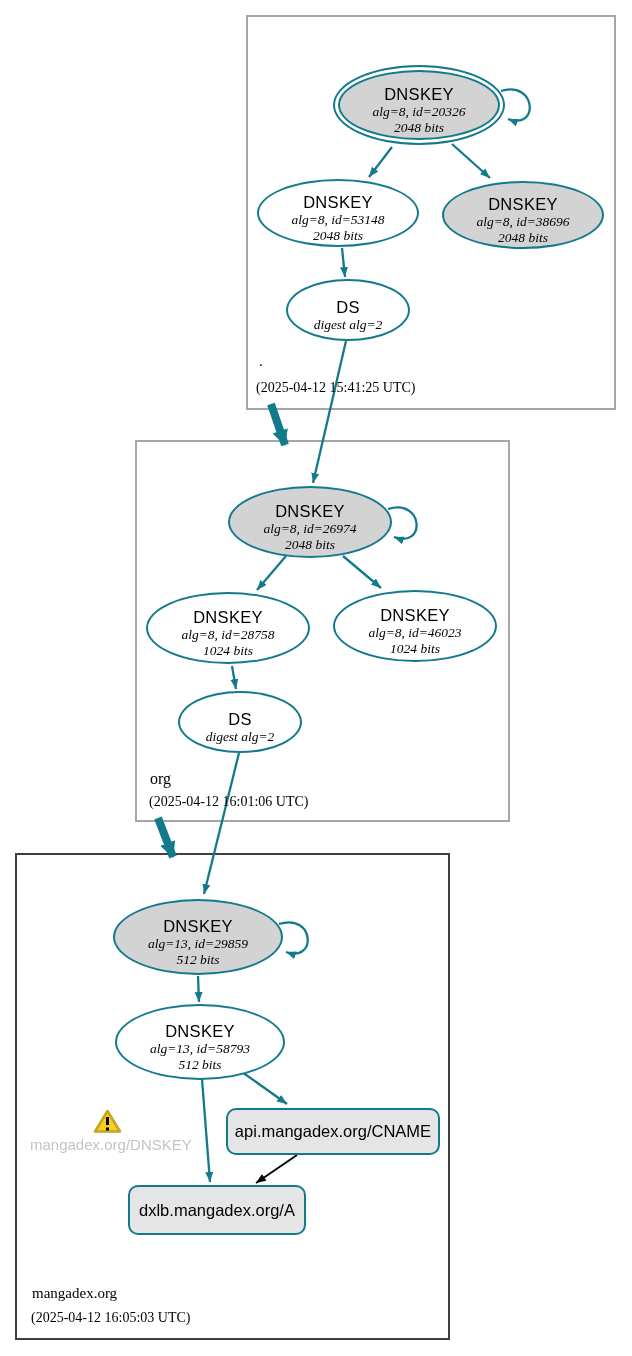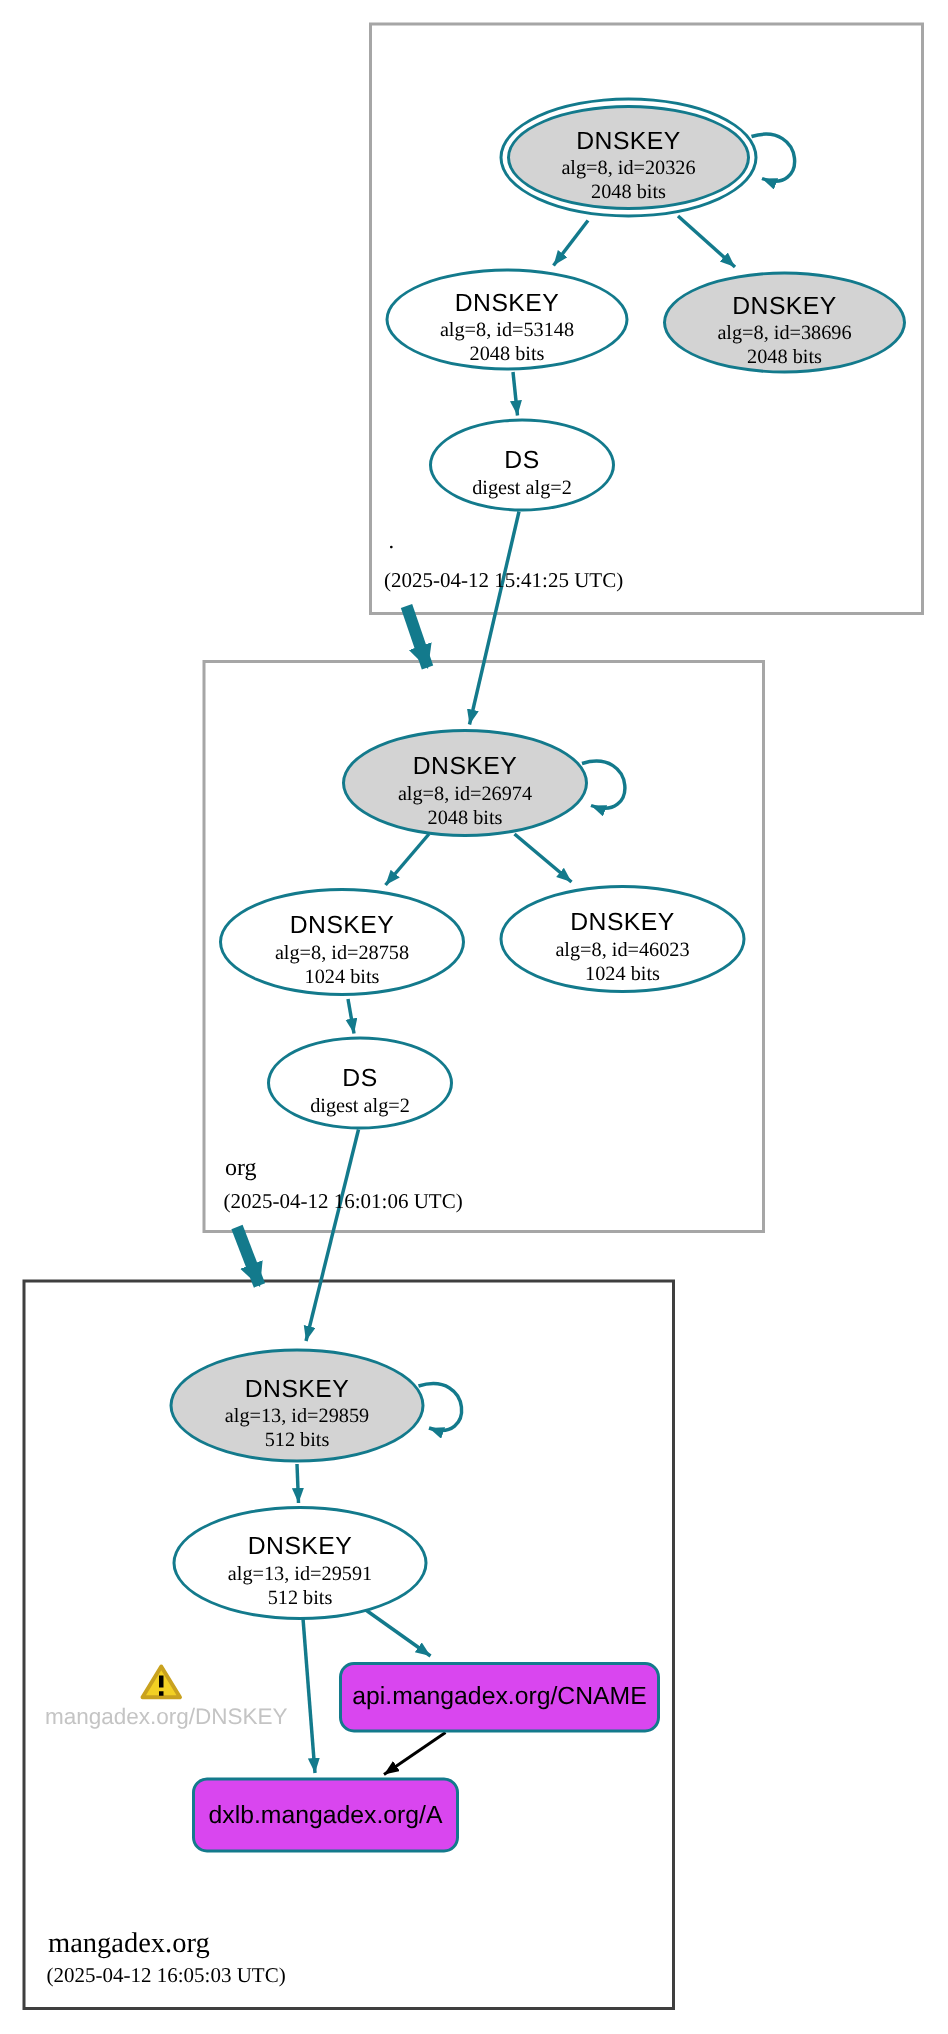--- a/index.html
+++ b/index.html
@@ -10,22 +10,22 @@
   .zone-box.target{border-color:#3f3f3f;}
   
   #edges{position:absolute;left:0;top:0;z-index:2;}
   
   .node{position:absolute;box-sizing:border-box;z-index:3;display:flex;align-items:center;justify-content:center;text-align:center;}
   .ellipse{border:2.5px solid #137a8c;border-radius:50%;background:#ffffff;}
   .ellipse.sep{background:#d3d3d3;}
   .ring{position:absolute;inset:3px;border:2.5px solid #137a8c;border-radius:50%;background:#d3d3d3;}
   .ntext{position:relative;line-height:1.08;margin-top:12px;}
   .ntitle{font-size:16.5px;color:#000;letter-spacing:0.3px;}
-  .ndetail{font-family:"Liberation Serif","DejaVu Serif",serif;font-size:13.5px;color:#000;line-height:1.18;}
-  .rrset{border:2.5px solid #137a8c;border-radius:10px;background:#d946ef;font-size:16.5px;color:#000;}
+  .ndetail{font-family:"Liberation Serif","DejaVu Serif",serif;font-size:13.5px;color:#000;line-height:1.18;font-style:italic;}
+  .rrset{border:2.5px solid #137a8c;border-radius:10px;background:#e5e5e5;font-size:16.5px;color:#000;}
   
   .zlabel{position:absolute;z-index:4;font-family:"Liberation Serif","DejaVu Serif",serif;color:#000;white-space:nowrap;}
   .zname{font-size:16px;}
   .zname-root{font-size:15px;}
   .ztime{font-size:14px;}
   .warn-label{position:absolute;z-index:4;font-size:15px;color:#c4c4c4;white-space:nowrap;text-align:center;}
 </style>
 </head>
 <body>
 
@@ -148,31 +148,31 @@
     <div class="ntext">
       <div class="ntitle">DNSKEY</div>
       <div class="ndetail">alg=13, id=29859</div>
       <div class="ndetail">512 bits</div>
     </div>
   </div>
 
   <div class="node ellipse" style="left:115px;top:1004px;width:170px;height:76px">
     <div class="ntext">
       <div class="ntitle">DNSKEY</div>
-      <div class="ndetail">alg=13, id=29591</div>
+      <div class="ndetail">alg=13, id=58793</div>
       <div class="ndetail">512 bits</div>
     </div>
   </div>
 
   <div class="node rrset" style="left:226px;top:1108px;width:214px;height:47px">
     <span>api.mangadex.org/CNAME</span>
   </div>
 
   <div class="node rrset" style="left:128px;top:1185px;width:178px;height:50px">
     <span>dxlb.mangadex.org/A</span>
   </div>
 
   <div class="warn-label" style="left:30px;top:1136px;width:145px">mangadex.org/DNSKEY</div>
 
-  <div class="zlabel zname" style="left:32px;top:1285px;font-size:19px">mangadex.org</div>
+  <div class="zlabel zname" style="left:32px;top:1285px;font-size:15px">mangadex.org</div>
   <div class="zlabel ztime" style="left:31px;top:1310px">(2025-04-12 16:05:03 UTC)</div>
 
 </div>
 
 </body></html>

